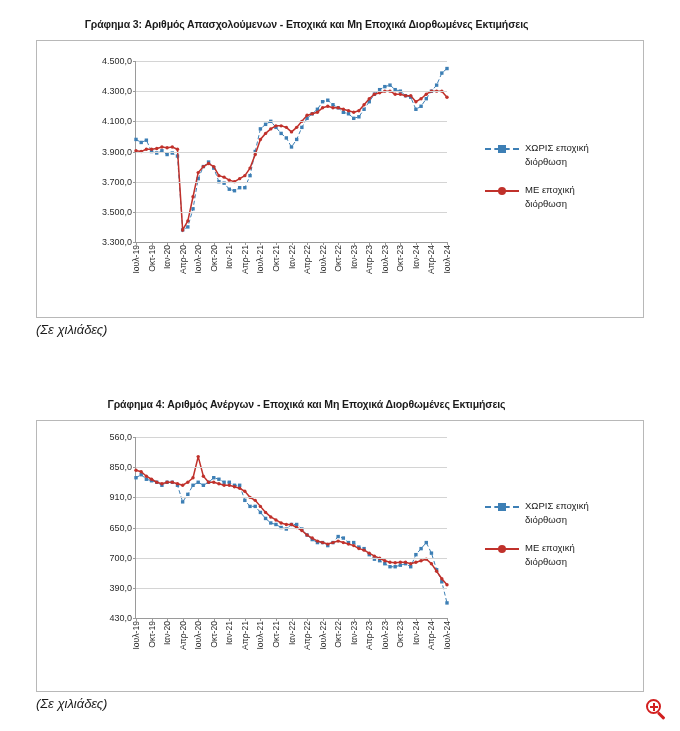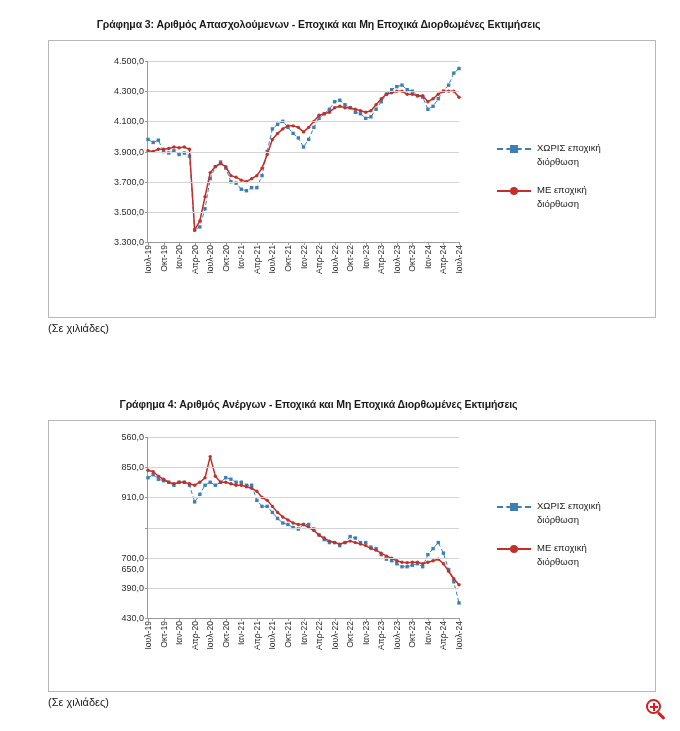--- a/index.html
+++ b/index.html
@@ -10,21 +10,21 @@
   body {
     width: 680px;
     height: 731px;
     font-family: "Liberation Sans", sans-serif;
     color: #000000;
     position: relative;
     overflow: hidden;
   }
   .figure {
     position: absolute;
-    left: 12px;
+    left: 0;
     width: 613px;
   }
   .fig-title {
     font-size: 10.5px;
     font-weight: bold;
     text-align: center;
     color: #1a1a1a;
     letter-spacing: -0.1px;
   }
   .chart-box {
@@ -132,21 +132,22 @@
   .legend-marker.dot {
     background: #c0312b;
     border-radius: 50%;
   }
   .legend-label {
     line-height: 14px;
     max-width: 80px;
   }
   .footnote {
     position: absolute;
-    font-size: 11px;
+    font-size: 13px;
+    font-style: italic;
     color: #1a1a1a;
     text-align: center;
   }
   .zoom-badge {
     position: absolute;
     right: 12px;
     bottom: 10px;
     width: 22px;
     height: 22px;
   }
@@ -537,21 +538,21 @@
     <div class="ticktail" style="top: 181px;"></div>
         <div class="ytick" style="top: 181px;">430,0</div>
         <div class="gridline" style="top: 150.833px;"></div>
         <div class="ticktail" style="top: 150.833px;"></div>
         <div class="ytick" style="top: 150.833px;">390,0</div>
         <div class="gridline" style="top: 120.667px;"></div>
         <div class="ticktail" style="top: 120.667px;"></div>
         <div class="ytick" style="top: 120.667px;">700,0</div>
         <div class="gridline" style="top: 90.5px;"></div>
         <div class="ticktail" style="top: 90.5px;"></div>
-        <div class="ytick" style="top: 90.5px; margin-top: 41px;">650,0</div>
+        <div class="ytick" style="top: 90.5px;">650,0</div>
         <div class="gridline" style="top: 60.3333px;"></div>
         <div class="ticktail" style="top: 60.3333px;"></div>
         <div class="ytick" style="top: 60.3333px;">910,0</div>
         <div class="gridline" style="top: 30.1667px;"></div>
         <div class="ticktail" style="top: 30.1667px;"></div>
         <div class="ytick" style="top: 30.1667px;">850,0</div>
         <div class="gridline" style="top: 0px;"></div>
         <div class="ticktail" style="top: 0px;"></div>
         <div class="ytick" style="top: 0px;">560,0</div>
         <div class="xtickmark" style="left: 0px;"></div>

